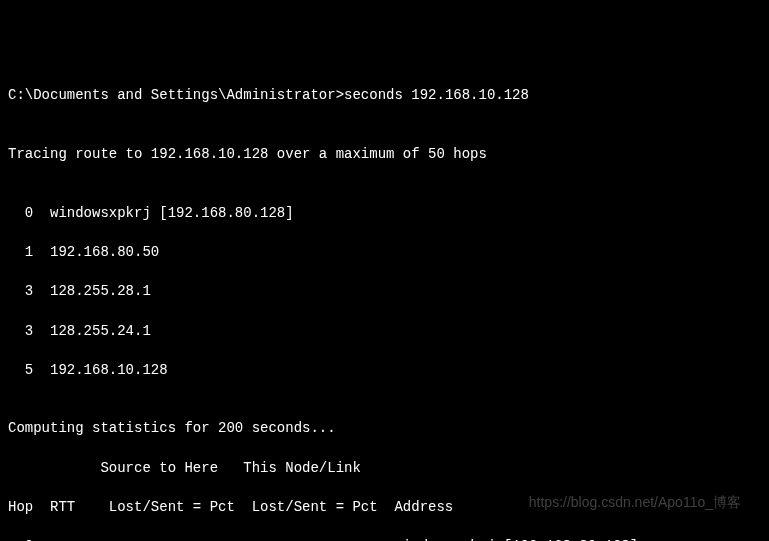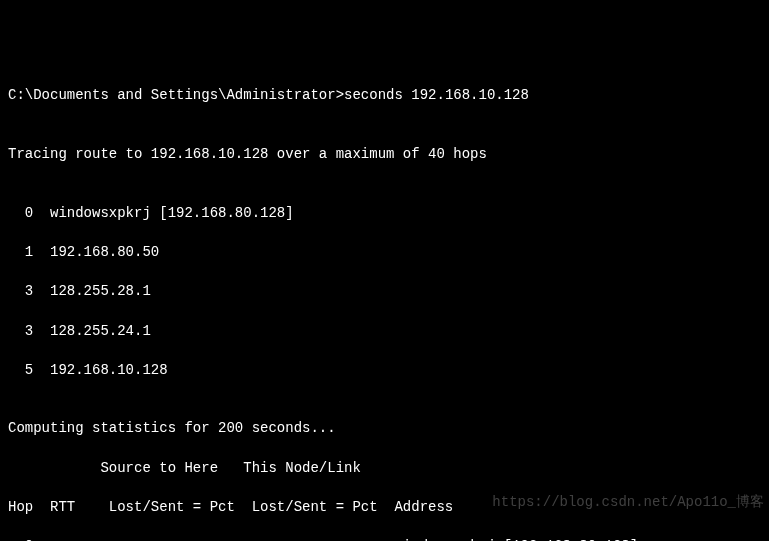--- a/index.html
+++ b/index.html
@@ -13,37 +13,37 @@
       width: 769px;
       height: 541px;
       white-space: pre;
       overflow: hidden;
       position: relative;
     }
     .line { white-space: pre; }
     .watermark {
       position: absolute;
       bottom: 28px;
-      right: 5px;
+      right: 28px;
       color: rgba(180,180,180,0.35);
       font-size: 14px;
-      font-family: Liberation Mono, monospace;
+      font-family: Liberation Sans, sans-serif;
       white-space: nowrap;
       pointer-events: none;
       margin-top: 12px;
     }
   </style>
 </head>
 <body>
 
 
 
 <div class="line"><span>C:\Documents and Settings\Administrator&gt;</span><span>seconds 192.168.10.128</span></div>
 <div class="line"></div>
-<div class="line">Tracing route to 192.168.10.128 over a maximum of 40 hops</div>
+<div class="line">Tracing route to 192.168.10.128 over a maximum of 50 hops</div>
 <div class="line"></div>
 <div class="line">  0  windowsxpkrj [192.168.80.128]</div>
 <div class="line">  1  192.168.80.50</div>
 <div class="line">  3  128.255.28.1</div>
 <div class="line">  3  128.255.24.1</div>
 <div class="line">  5  192.168.10.128</div>
 <div class="line"></div>
 <div class="line">Computing statistics for 200 seconds...</div>
 <div class="line">           Source to Here   This Node/Link</div>
 <div class="line">Hop  RTT    Lost/Sent = Pct  Lost/Sent = Pct  Address</div>

